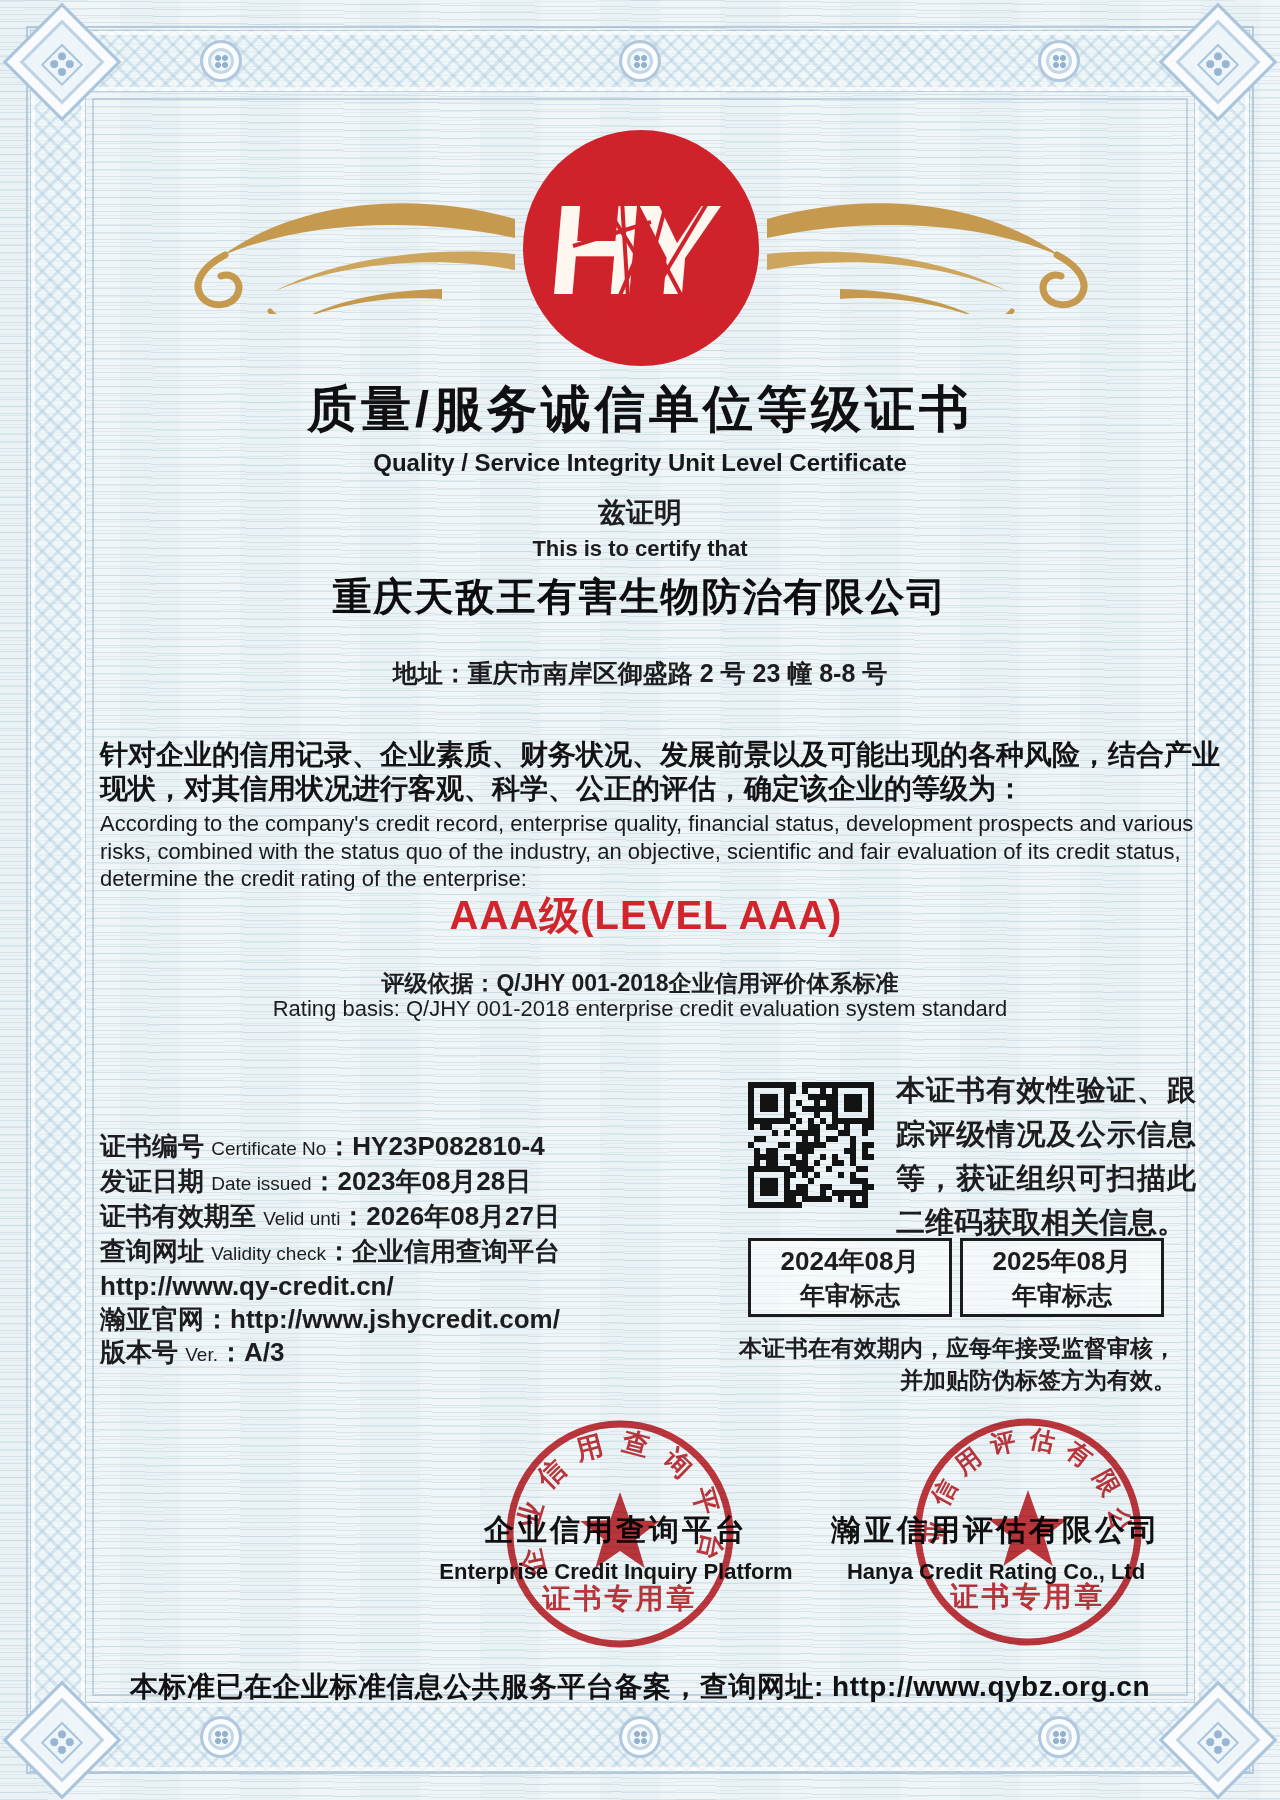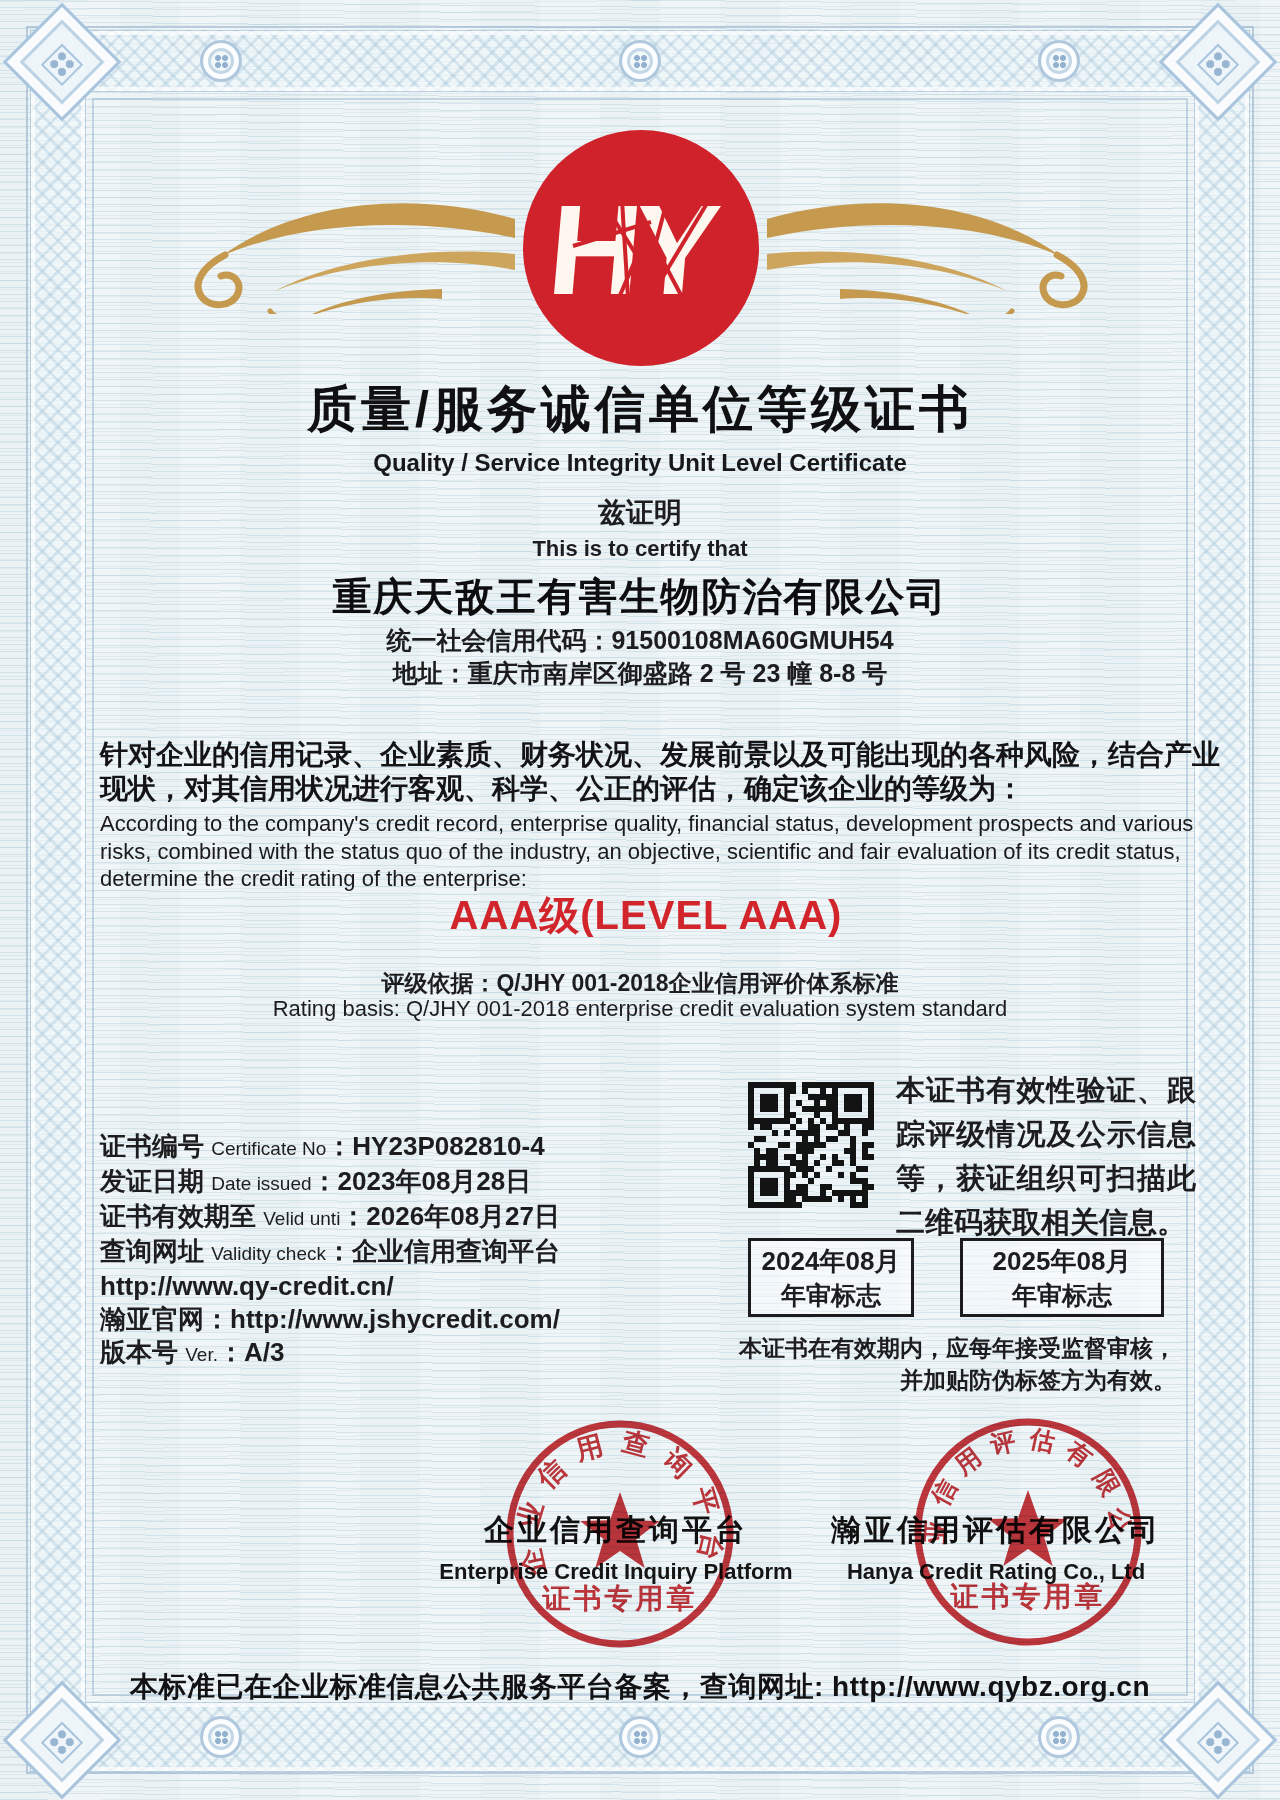--- a/index.html
+++ b/index.html
@@ -66,21 +66,21 @@
   .basis-zh{top:968px;font-size:23px;font-weight:700;}
   .basis-en{top:996px;font-size:22px;font-weight:500;}
   .details{left:100px;top:1088px;line-height:33px;font-size:26px;font-weight:600;margin-top:42px;}
   .details .lbl-en{font-size:19px;font-weight:500;}
   .details .val{font-weight:600;}
   .qr-wrap{left:748px;top:1082px;width:126px;height:126px;mix-blend-mode:multiply;}
   .qr-base{position:absolute;left:0;top:0;width:6px;height:6px;background:#141414;}
   .qr-note{left:896px;top:1068px;width:300px;font-size:29px;font-weight:600;line-height:44px;text-align:justify;}
   .review-box{top:1238px;height:79px;border:3px solid #1c1c1e;background:rgba(252,254,255,.55);
     display:flex;flex-direction:column;align-items:center;justify-content:center;line-height:34px;font-weight:600;}
-  .box-1{left:748px;width:166px;} .box-2{left:960px;width:204px;}
+  .box-1{left:748px;width:204px;} .box-2{left:960px;width:204px;}
   .review-box .period{font-size:26px;} .review-box .label{font-size:25px;}
   .review-note{right:104px;top:1332px;text-align:right;font-size:23px;font-weight:600;line-height:32px;}
   .sig-col{top:1510px;width:400px;text-align:center;}
   .sig-1{left:416px;} .sig-2{left:796px;}
   .org-zh{font-size:30px;font-weight:800;letter-spacing:3px;color:#111;}
   .org-en{font-size:22px;font-weight:600;margin-top:8px;color:#151515;}
   .stamp{width:244px;height:244px;mix-blend-mode:multiply;opacity:.92;}
   .stamp-1{left:498px;top:1412px;} .stamp-2{left:906px;top:1410px;}
   .footer-line{top:1668px;font-size:28px;font-weight:700;letter-spacing:.5px;color:#121214;}
 </style>
@@ -141,21 +141,20 @@
     <path d="M45,61 C24,72 12,88 21,102 C30,115 53,113 58,99 C62,87 52,78 41,82" fill="none" stroke="#c59a4f" stroke-width="7" stroke-linecap="round"></path>
     <path d="M126,123 C110,128 97,126 90,117" fill="none" stroke="#c59a4f" stroke-width="5" stroke-linecap="round"></path>
   </svg>
 
   <div class="abs center title-zh">质量/服务诚信单位等级证书</div>
   <div class="abs center title-en">Quality / Service Integrity Unit Level Certificate</div>
   <div class="abs center certify-zh">兹证明</div>
   <div class="abs center company-name">重庆天敌王有害生物防治有限公司</div>
 
   <div class="abs center certify-en">This is to certify that</div>
-  <div class="abs center credit-code">统一社会信用代码：91500108MA60GMUH54</div>
   <div class="abs center address">地址：重庆市南岸区御盛路 2 号 23 幢 8-8 号</div>
 
   <div class="abs eval-zh">
     <div>针对企业的信用记录、企业素质、财务状况、发展前景以及可能出现的各种风险，结合产业</div>
     <div>现状，对其信用状况进行客观、科学、公正的评估，确定该企业的等级为：</div>
   </div>
   <div class="abs eval-en">
     <div>According to the company's credit record, enterprise quality, financial status, development prospects and various</div>
     <div>risks, combined with the status quo of the industry, an objective, scientific and fair evaluation of its credit status,</div>
     <div>determine the credit rating of the enterprise:</div>

